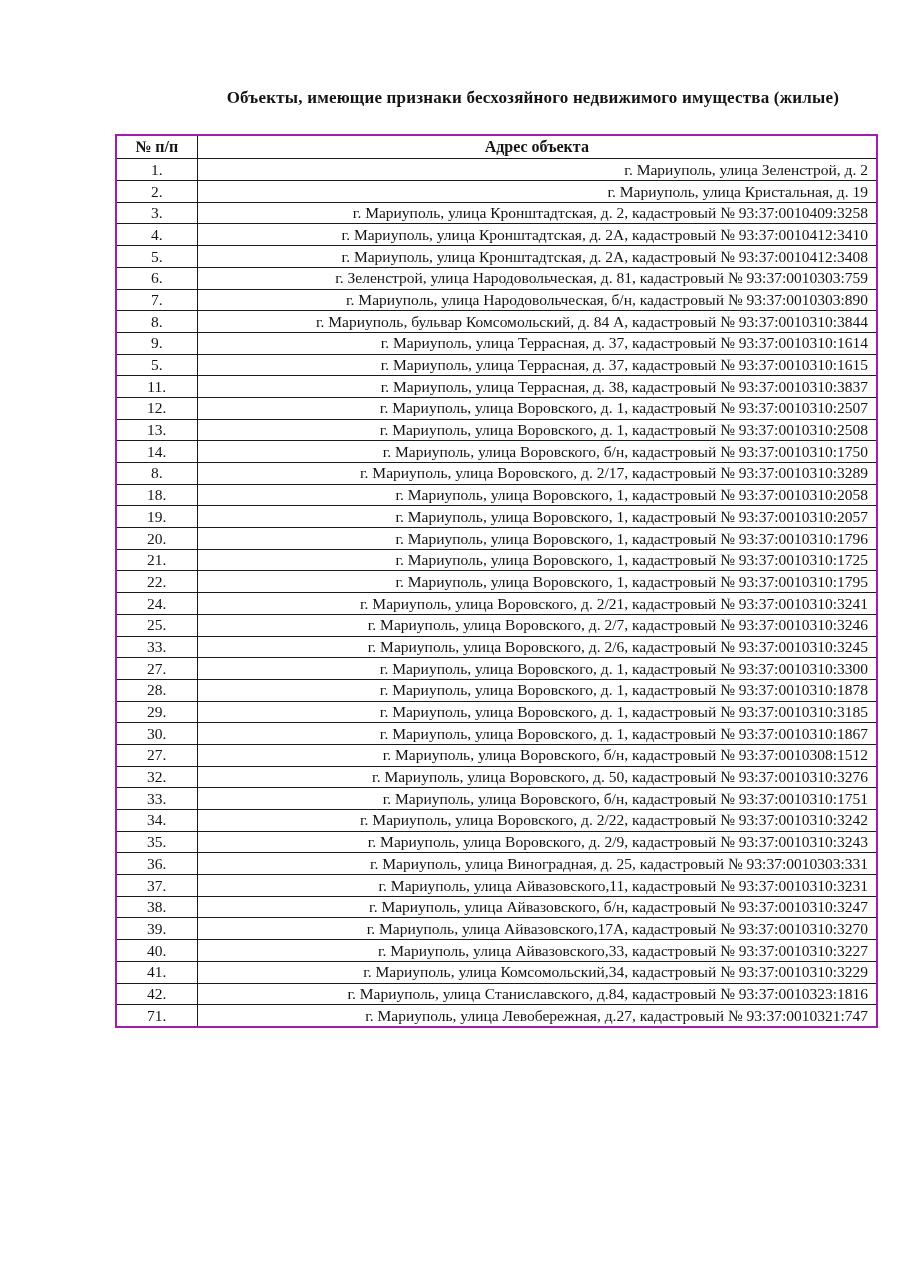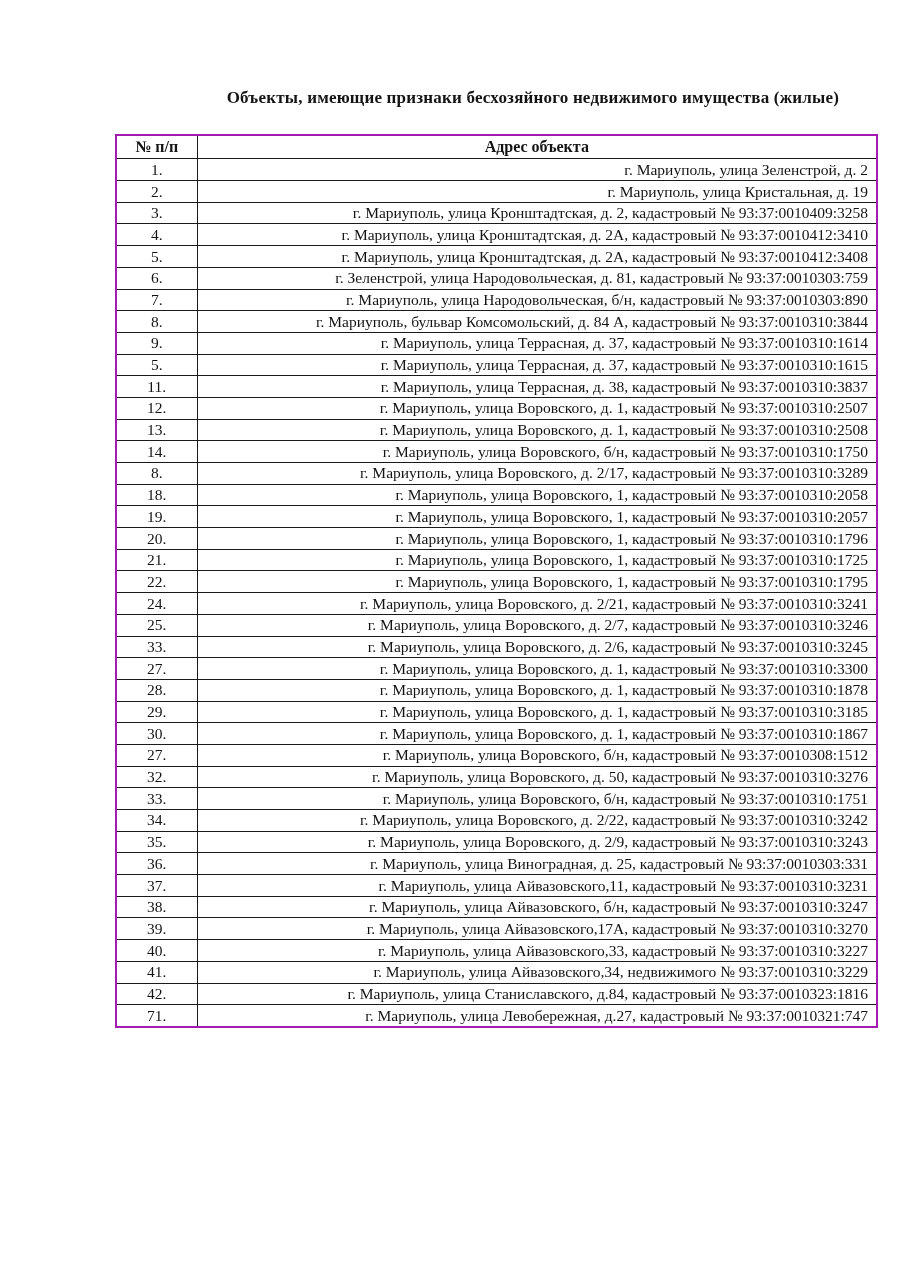--- a/index.html
+++ b/index.html
@@ -267,21 +267,21 @@
     <td class="cell-addr">г. Мариуполь, улица Айвазовского,17А, кадастровый № 93:37:0010310:3270</td>
   </tr>
 
   <tr>
     <td class="cell-num">40.</td>
     <td class="cell-addr">г. Мариуполь, улица Айвазовского,33, кадастровый № 93:37:0010310:3227</td>
   </tr>
 
   <tr>
     <td class="cell-num">41.</td>
-    <td class="cell-addr">г. Мариуполь, улица Айвазовского,34, недвижимого № 93:37:0010310:3229</td>
+    <td class="cell-addr">г. Мариуполь, улица Комсомольский,34, кадастровый № 93:37:0010310:3229</td>
   </tr>
 
   <tr>
     <td class="cell-num">42.</td>
     <td class="cell-addr">г. Мариуполь, улица Станиславского, д.84, кадастровый № 93:37:0010323:1816</td>
   </tr>
 
   <tr>
     <td class="cell-num">71.</td>
     <td class="cell-addr">г. Мариуполь, улица Левобережная, д.27, кадастровый № 93:37:0010321:747</td>

